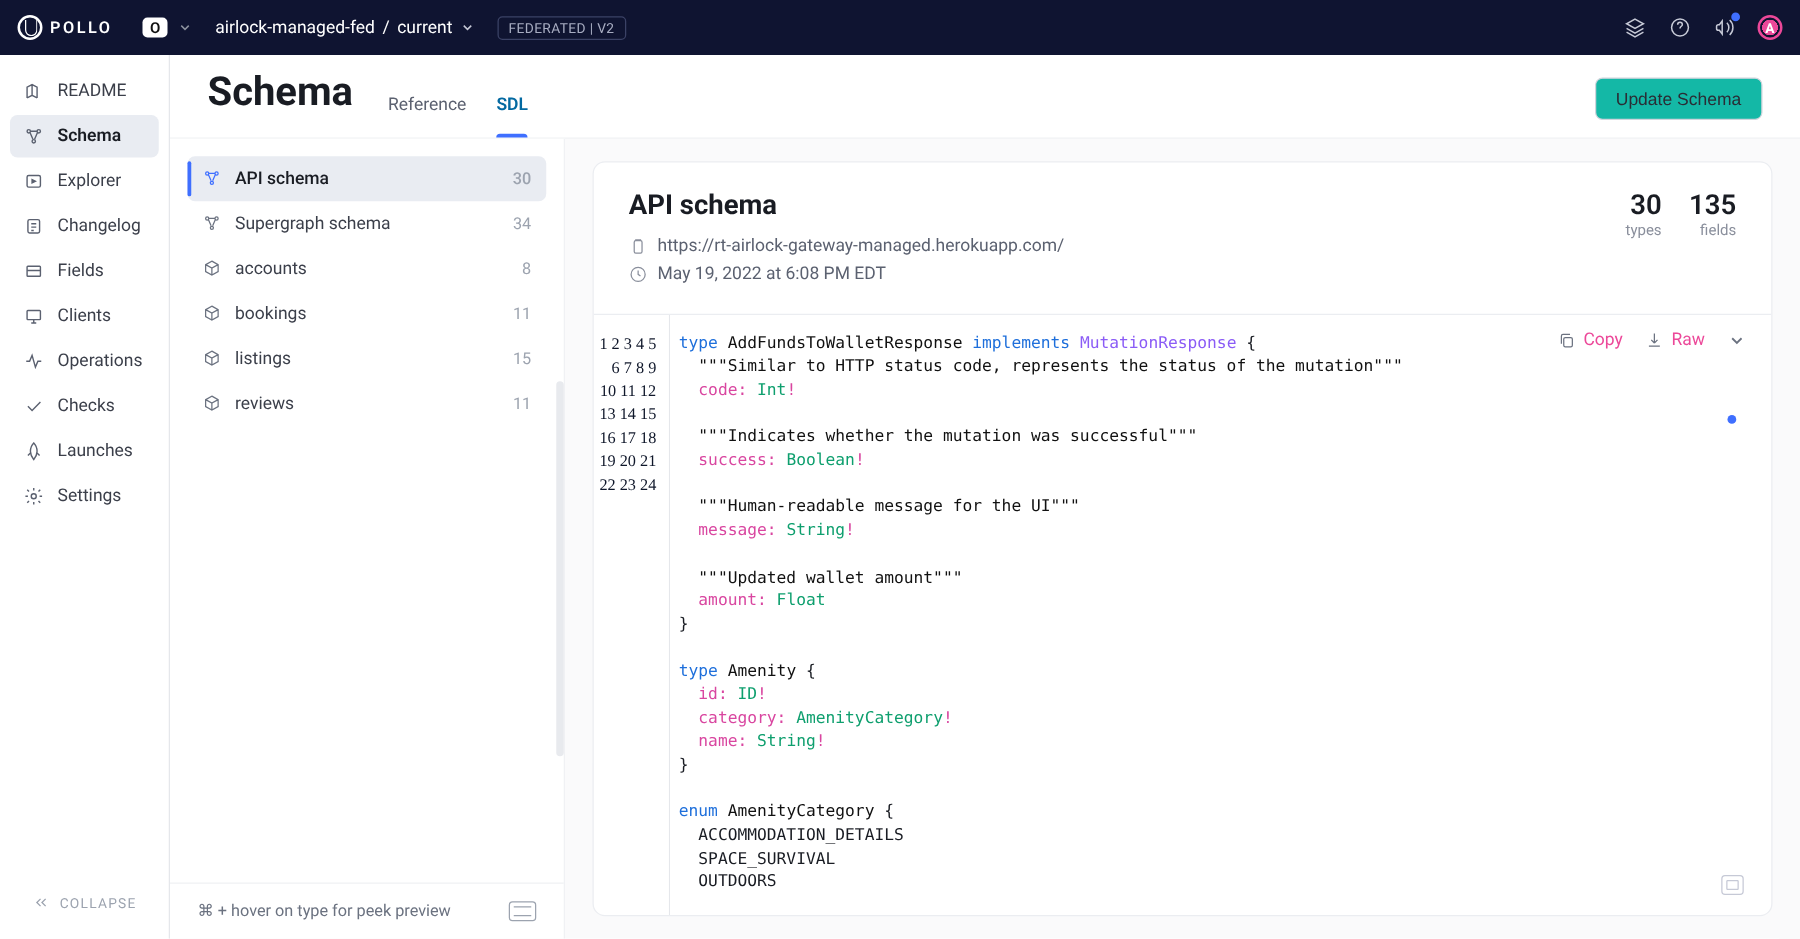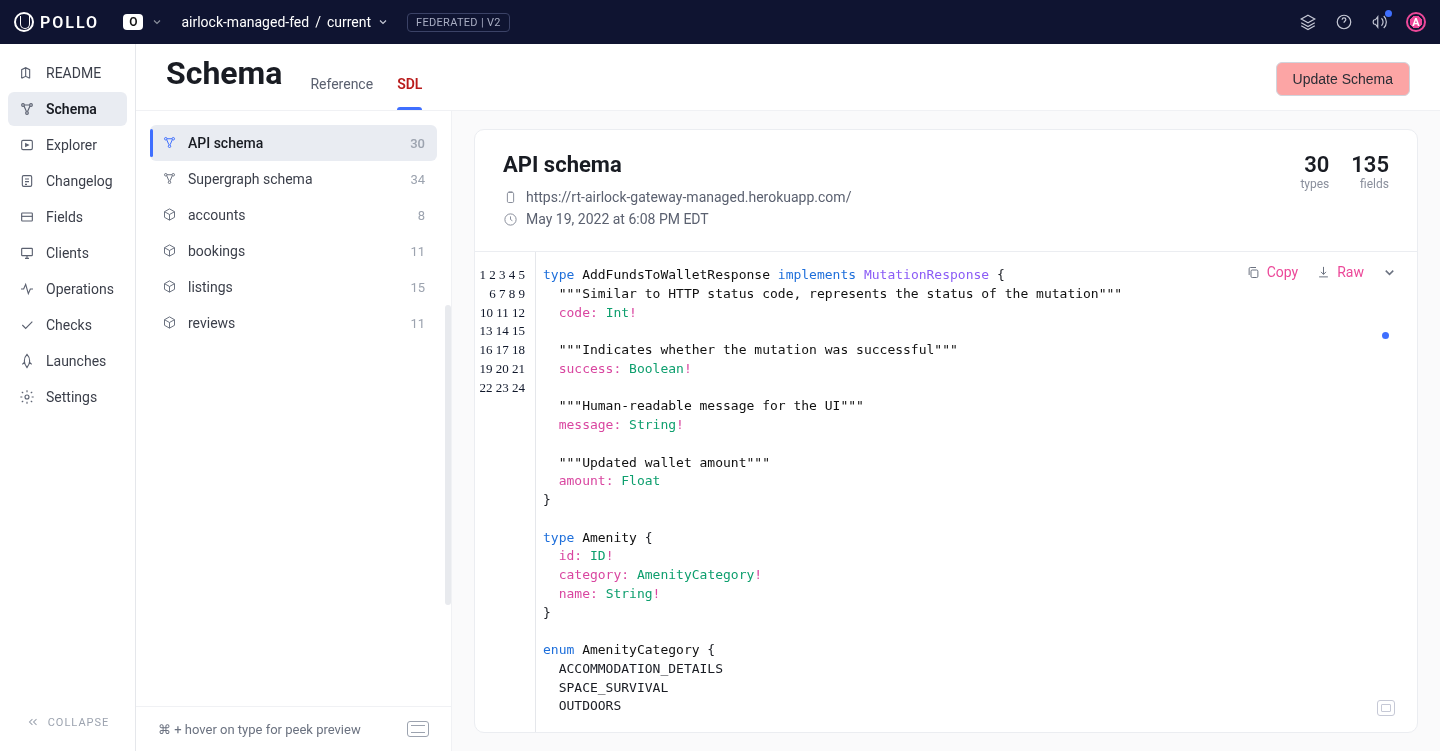--- a/index.html
+++ b/index.html
@@ -1,20 +1,20 @@
 <!DOCTYPE html>
 <html><head>
 <meta charset="utf-8">
 <style>
 * { box-sizing: border-box; margin: 0; padding: 0; }
 body { font-family: -apple-system, BlinkMacSystemFont, "Segoe UI", Roboto, Helvetica, Arial, sans-serif; font-size: 14px; color: #191C23; background: #fff; width: 1440px; height: 751px; overflow: hidden; }
 
 
 .topbar { height: 44px; background: #0F1431; display: flex; align-items: center; padding: 0 14px; color: #D9DBE1; }
-.logo { display: flex; align-items: center; gap: 6px; font-weight: 600; letter-spacing: 2px; font-size: 16px; color: #fff; margin-right: 24px; }
+.logo { display: flex; align-items: center; gap: 6px; font-weight: 600; letter-spacing: 2px; font-size: 13px; color: #fff; margin-right: 24px; }
 .logo-mark { width: 20px; height: 20px; border: 2px solid #fff; border-radius: 50%; position: relative; }
 .logo-mark::after { content:""; position:absolute; width:8px; height:12px; border:1.8px solid #fff; border-top:none; border-radius:0 0 8px 8px; left:4px; top:2px; }
 .org-chip { background: #fff; color:#111; border-radius:4px; padding:1px 6px; font-size:12px; font-weight:600; display:flex; align-items:center; gap:4px; }
 .org-select { display:flex; align-items:center; gap:8px; margin-right:18px; }
 .breadcrumb { font-size:14px; color:#fff; display:flex; align-items:center; gap:6px; margin-right:18px; }
 .fed-badge { border:1px solid #3B4266; border-radius:4px; padding:2px 8px; font-size:11px; color:#A8ADC2; letter-spacing:0.3px; }
 .topbar-spacer { flex:1; }
 .topbar-icons { display:flex; align-items:center; gap:16px; }
 .top-icon { width:20px; height:20px; color:#C6C9D6; display:flex; align-items:center; justify-content:center; cursor:pointer; position:relative; }
 .top-icon svg { width:18px; height:18px; stroke:currentColor; fill:none; stroke-width:1.6; }
@@ -34,24 +34,24 @@
 .nav-bottom svg { width:14px; height:14px; stroke:#9CA3AF; fill:none; stroke-width:1.8; }
 
 
 .main { flex:1; display:flex; flex-direction:column; background:#FAFAFB; min-width:0; }
 
 
 .page-head { background:#fff; border-bottom:1px solid #F0F1F4; padding: 10px 30px 0 30px; display:flex; align-items:flex-end; gap:28px; }
 .page-title { font-size:32px; font-weight:700; padding-bottom:18px; }
 .tabs { display:flex; gap:24px; align-self:flex-end; }
 .tab { padding:0 0 18px 0; font-size:14px; color:#5B6170; cursor:pointer; position:relative;text-align:center; }
-.tab.active { color:#b91c1c; font-weight:600; }
+.tab.active { color:#0369a1; font-weight:600; }
 .tab.active::after { content:""; position:absolute; left:0; right:0; bottom:0; height:3px; background:#3F6FFF; border-radius:3px 3px 0 0; }
 .page-head-spacer { flex:1; }
-.update-btn { margin-bottom:14px; border:1px solid #D0D4DC; background:#fca5a5; border-radius:6px; padding:8px 16px; font-size:14px; cursor:pointer; color:#2A2D35; }
+.update-btn { margin-bottom:14px; border:1px solid #D0D4DC; background:#14b8a6; border-radius:6px; padding:8px 16px; font-size:14px; cursor:pointer; color:#2A2D35; }
 
 
 .content { flex:1; display:flex; min-height:0; }
 
 
 .side2 { width:316px; background:#fff; border-right:1px solid #F0F1F4; display:flex; flex-direction:column; padding-top:14px; }
 .side2-list { padding:0 14px; }
 .side-item { display:flex; align-items:center; gap:10px; padding:10px 12px; border-radius:6px; color:#3B3F4A; cursor:pointer; position:relative; }
 .side-item .cnt { margin-left:auto; color:#9CA3AF; font-size:13px; }
 .side-item .icon { width:16px; height:16px; color:#6B7280; }

